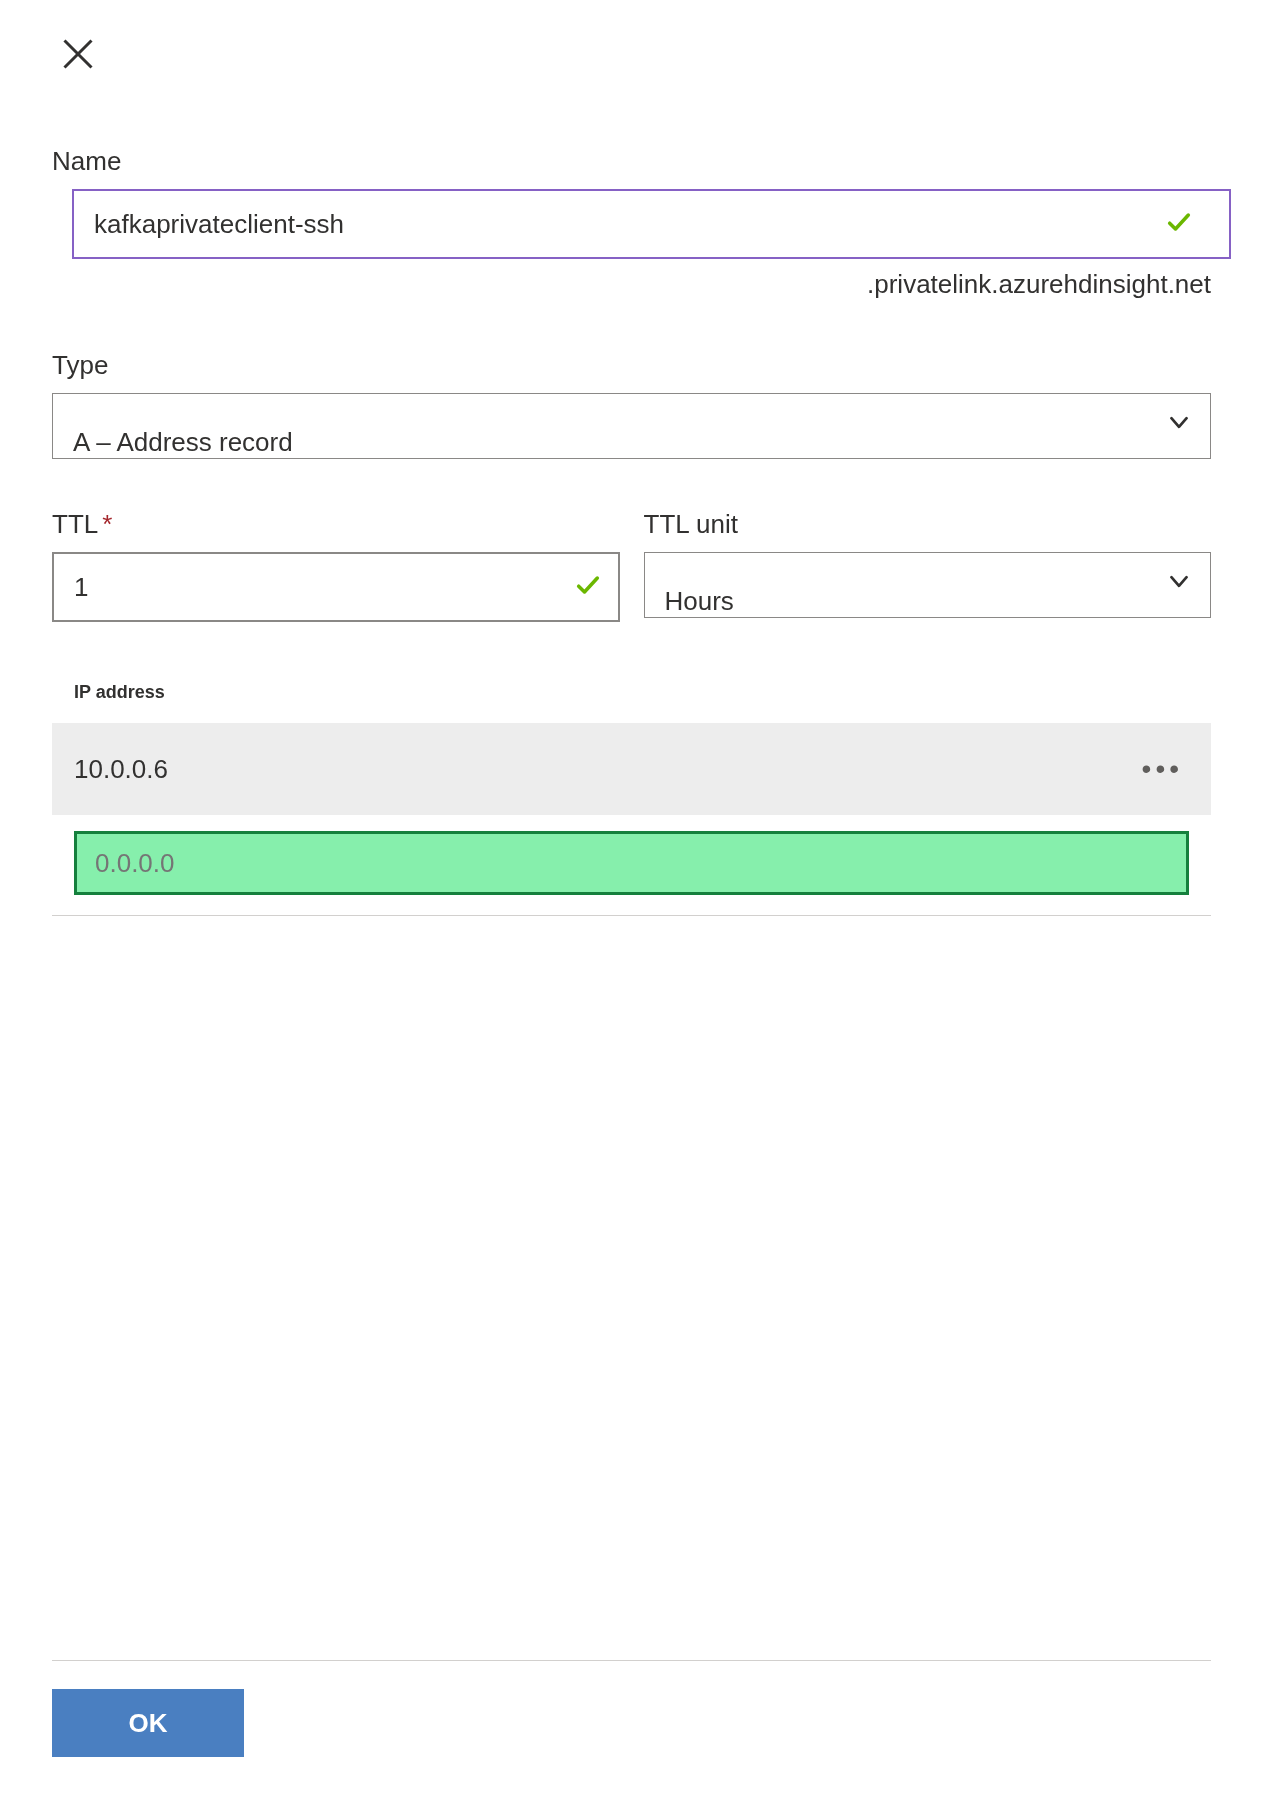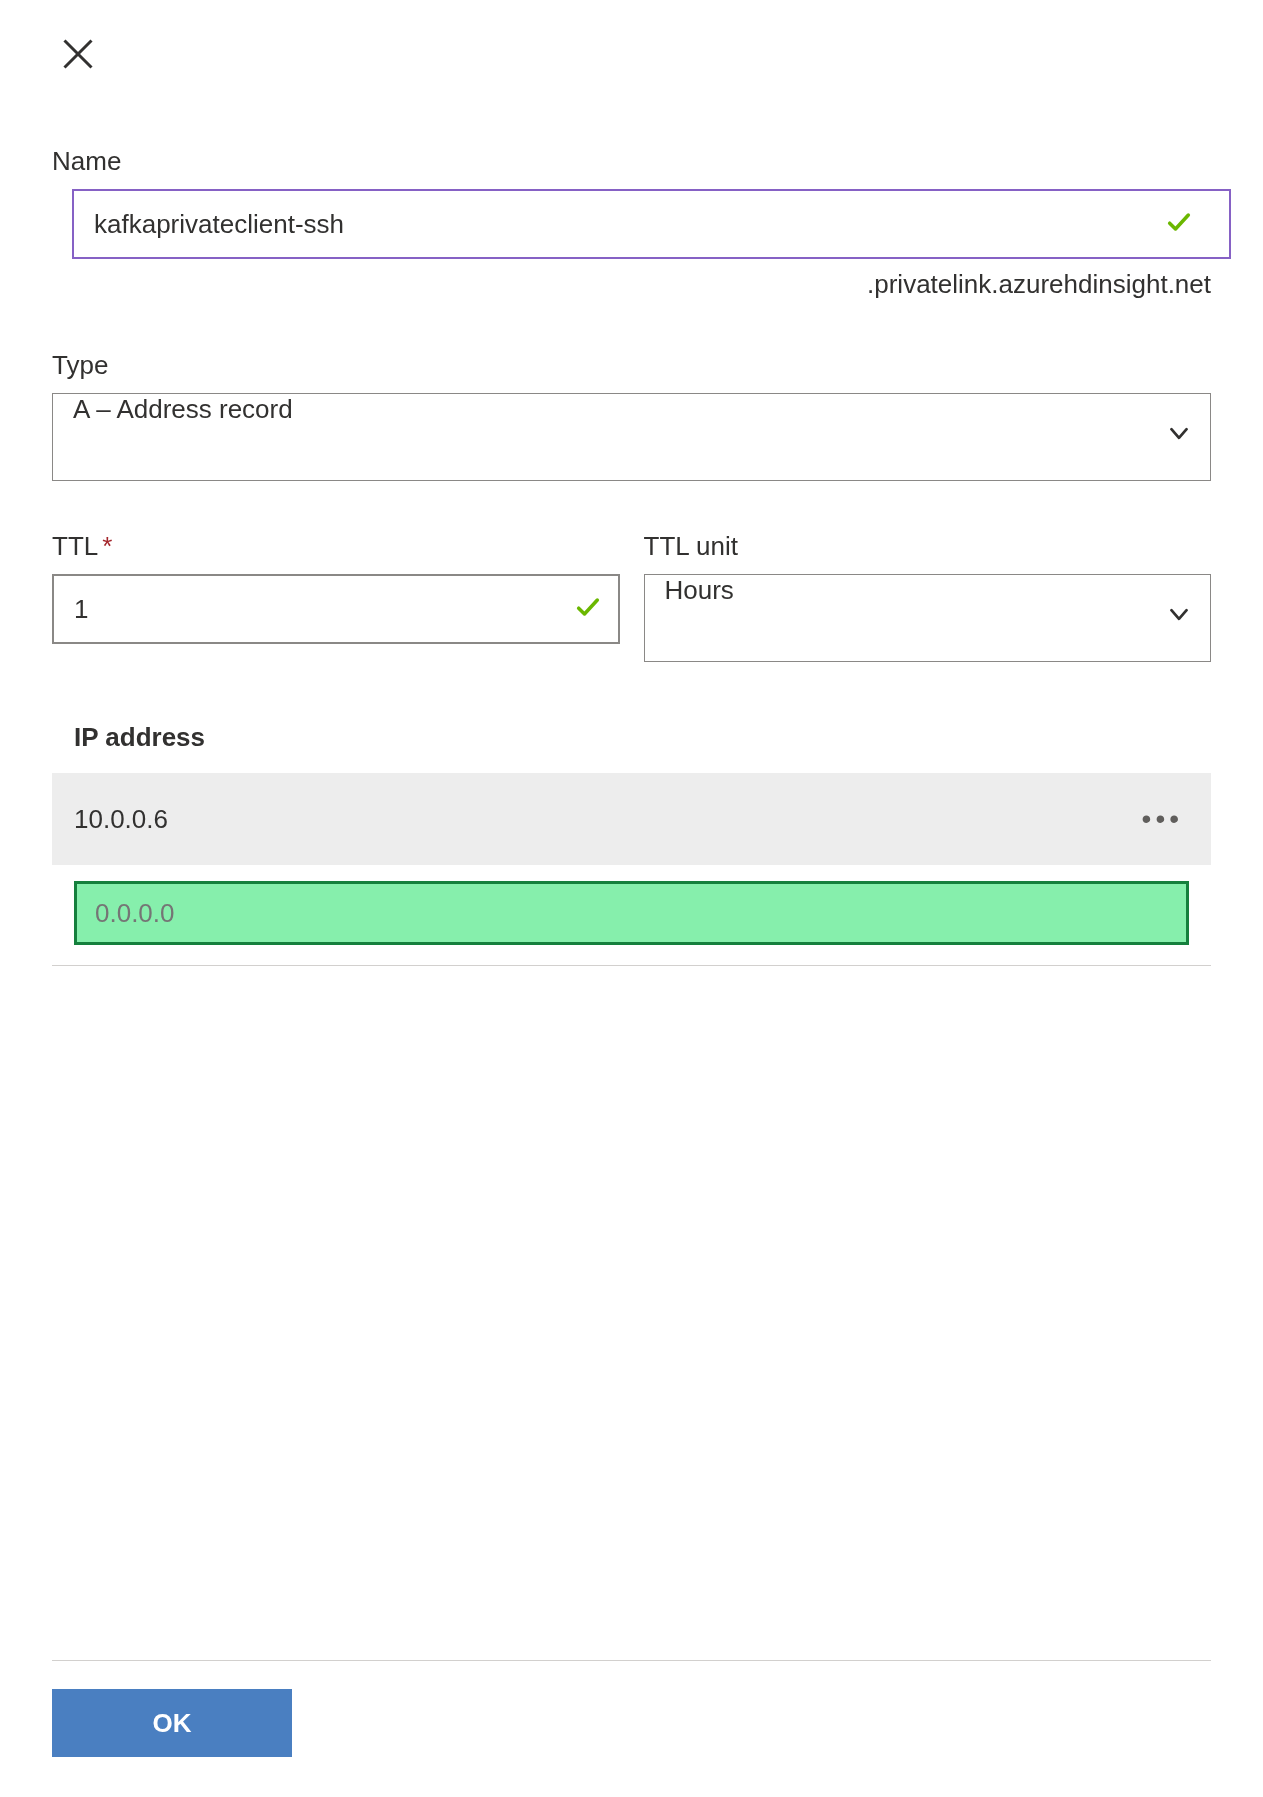--- a/index.html
+++ b/index.html
@@ -27,53 +27,53 @@
       outline:none;
     }
     .txt-input.purple { border-color:#8661c5;margin-left:20px; }
     .check-icon {
       position:absolute; right:18px; top:50%; transform:translateY(-50%);
     }
     .check-icon svg { width:28px; height:28px; }
     .check-icon svg polyline { fill:none; stroke:#6bb700; stroke-width:3; stroke-linecap:round; stroke-linejoin:round; }
     .suffix { font-size:26px; color:#323130; text-align:right; margin-top:10px; }
     .select {
-      width:100%; height:88px; font-size:26px;
+      width:100%; height:66px; font-size:26px;
       padding:0 60px 0 20px;
       border:1px solid #8a8886; background:#fff; color:#323130;
-      position:relative; display:flex; align-items:flex-start; cursor:pointer;
+      position:relative; display:flex; align-items:flex-end; cursor:pointer;
     }
     .select .chevron {
       position:absolute; right:18px; top:50%; transform:translateY(-50%);
     }
     .select .chevron svg { width:26px; height:26px; }
     .select .chevron svg polyline { fill:none; stroke:#323130; stroke-width:2.5; stroke-linecap:round; stroke-linejoin:round; }
     .row2 { display:flex; gap:24px; margin-top:50px; }
     .col { flex:1 1 0; }
     .block { margin-top:50px; }
     .ip-section { margin-top:60px; }
-    .ip-header { font-size:26px; font-weight:600; padding:0 0 20px 22px; }
+    .ip-header { font-size:18px; font-weight:600; padding:0 0 20px 22px; }
     .ip-row {
       display:flex; align-items:center; justify-content:space-between;
       background:#ededed; height:92px; padding:0 28px 0 22px;
       font-size:26px; color:#323130;
     }
     .more { letter-spacing:4px; font-size:28px; color:#605e5c; cursor:pointer; }
     .ip-add-row { padding:16px 22px 20px 22px; border-bottom:1px solid #d2d0ce; }
     .ip-add-input {
       width:100%; height:64px; font-size:26px;
       padding:0 18px; border:3px solid #15803d; background:#86efac; color:#605e5c;
     }
     .footer {
       border-top:1px solid #d2d0ce;
       padding:28px 0 40px 0;
       display:flex;
     }
     .ok-btn {
-      width:240px; height:68px;
+      width:192px; height:68px;
       background:#4a7fc1; color:#fff;
       font-size:26px; font-weight:600;
       border:none; cursor:pointer;
     }
   </style>
 </head>
 <body>
 
 <div class="header-row">
   <div class="close-x">

